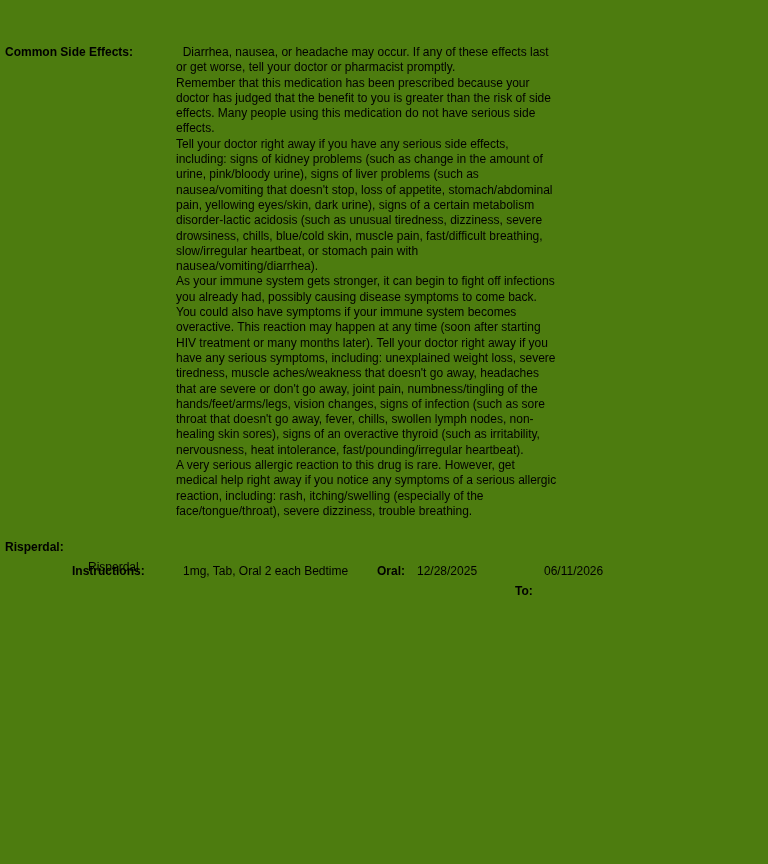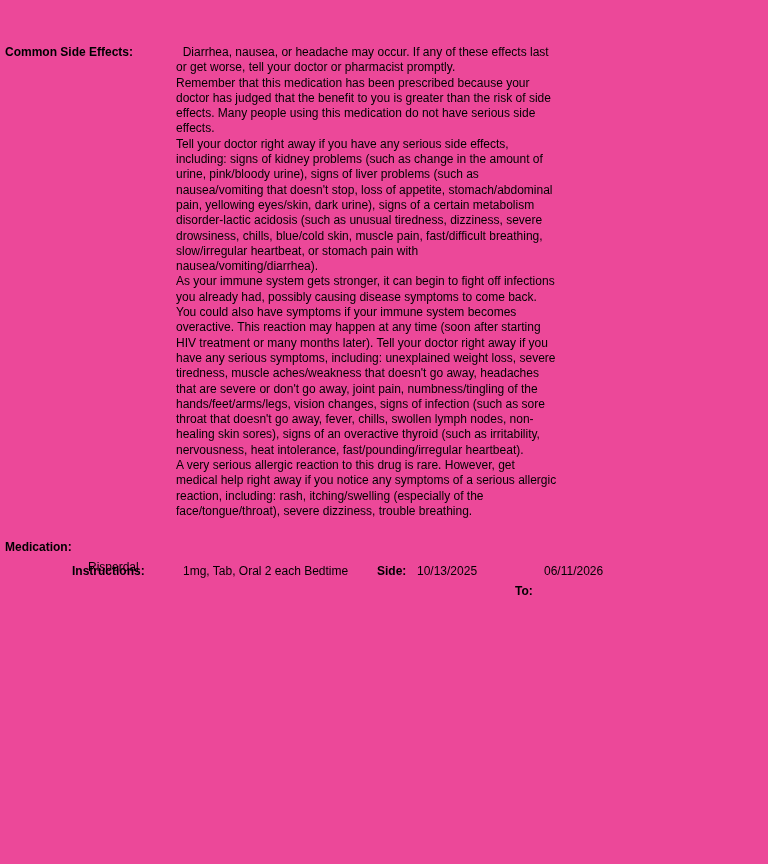--- a/index.html
+++ b/index.html
@@ -12,21 +12,21 @@
     height: 864px;
     font-family: "Liberation Sans", sans-serif;
     font-size: 12px;
     color: #000000;
     -webkit-font-smoothing: none;
   }
   .page {
     position: relative;
     width: 768px;
     height: 864px;
-    background: #ec4899;
+    background: #4d7c0f;
     overflow: hidden;
   }
   .abs {
     position: absolute;
     line-height: 15.3px;
     white-space: nowrap;
   }
   .lbl {
     font-weight: bold;
   }
@@ -78,25 +78,25 @@
 that are severe or don't go away, joint pain, numbness/tingling of the
 hands/feet/arms/legs, vision changes, signs of infection (such as sore
 throat that doesn't go away, fever, chills, swollen lymph nodes, non-
 healing skin sores), signs of an overactive thyroid (such as irritability,
 nervousness, heat intolerance, fast/pounding/irregular heartbeat).
 A very serious allergic reaction to this drug is rare. However, get
 medical help right away if you notice any symptoms of a serious allergic
 reaction, including: rash, itching/swelling (especially of the
 face/tongue/throat), severe dizziness, trouble breathing.</div>
 
-  <span class="abs lbl med-label">Medication:</span>
+  <span class="abs lbl med-label">Risperdal:</span>
   <span class="abs med-value">Risperdal</span>
 
   <span class="abs lbl ins-label">Instructions:</span>
   <span class="abs ins-value">1mg, Tab, Oral 2 each Bedtime</span>
 
-  <span class="abs lbl from-label">Side:</span>
-  <span class="abs from-value">10/13/2025</span>
+  <span class="abs lbl from-label">Oral:</span>
+  <span class="abs from-value">12/28/2025</span>
 
   <span class="abs lbl to-label">To:</span>
   <span class="abs to-value">06/11/2026</span>
 
 </div>
 
 </body></html>

